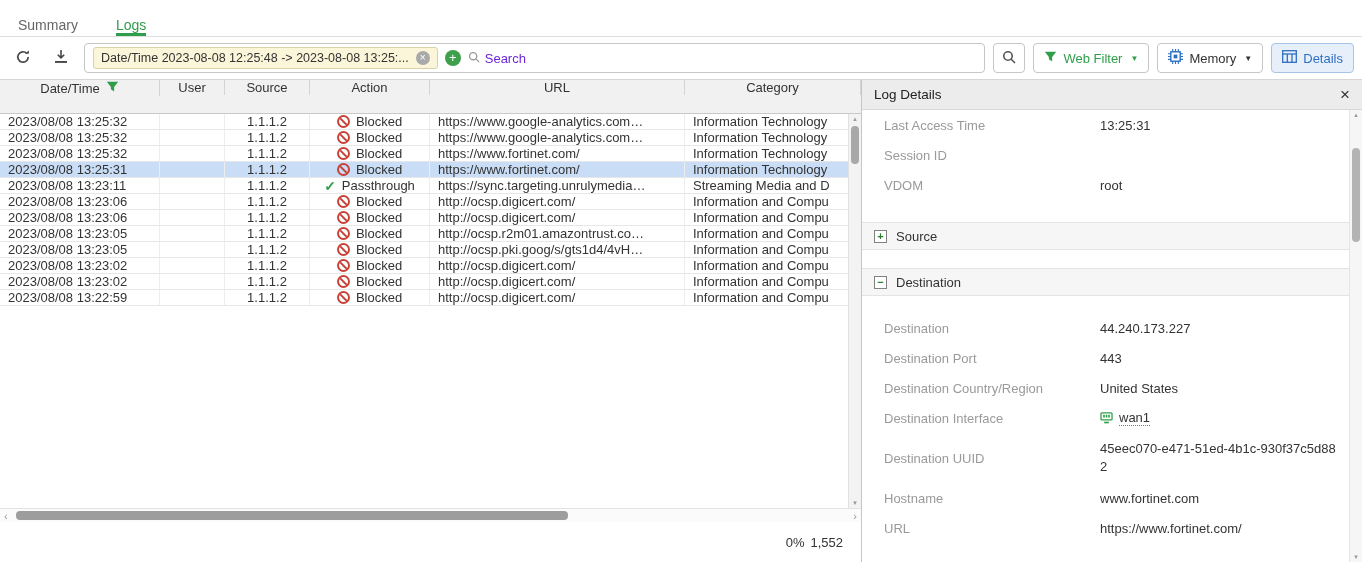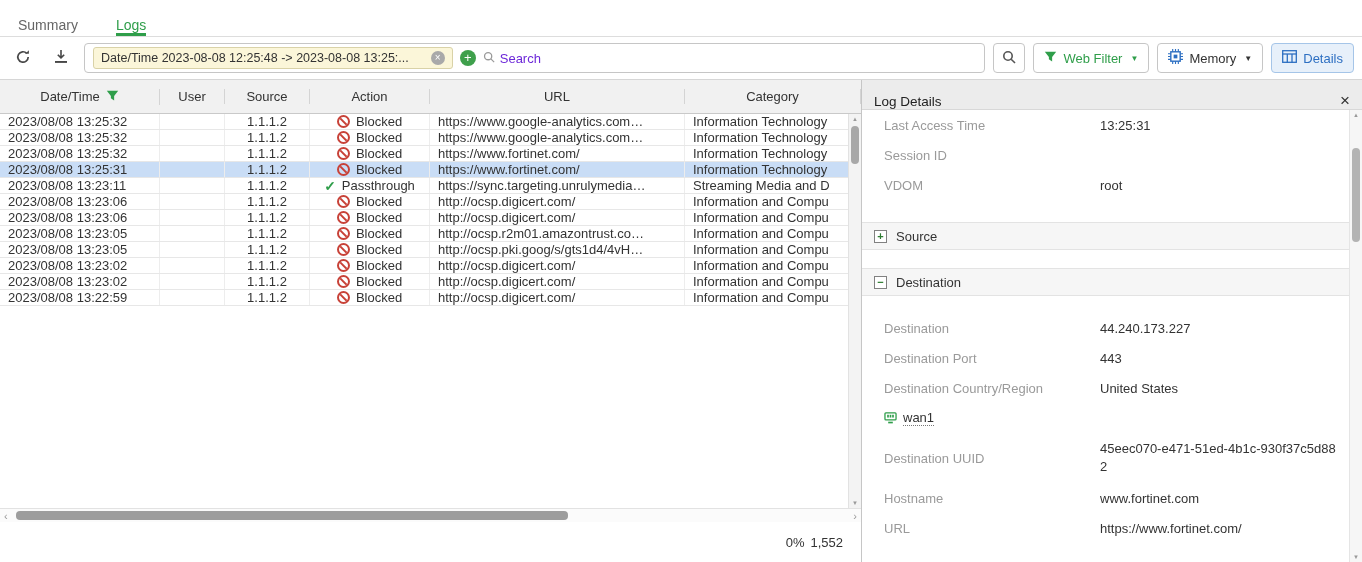--- a/index.html
+++ b/index.html
@@ -9,37 +9,37 @@
 
   
   .tabbar{height:37px;display:flex;align-items:flex-end;gap:38px;padding-left:18px;border-bottom:1px solid #ddd;background:#fff}
   .tab{display:flex;align-items:center;font-size:14px;color:#666;cursor:pointer;border-bottom:3px solid transparent;padding-top:3px}
   .tab.active{color:#2f9e4a;border-bottom-color:#2f9e4a}
 
   
   .toolbar{height:43px;display:flex;align-items:center;gap:8px;padding:0 8px;border-bottom:1px solid #d6d6d6;background:#fff}
   .iconbtn{width:30px;height:30px;display:flex;align-items:center;justify-content:center;cursor:pointer;border-radius:3px}
   .searchwrap{flex:1;height:30px;border:1px solid #c6c6c6;border-radius:4px;background:#fff;display:flex;align-items:center;gap:7px;padding:0 8px;overflow:hidden;cursor:text}
-  .pill{background:#fbf6d9;border:1px solid #d9d2a7;border-radius:3px;height:22px;display:flex;align-items:center;gap:22px;padding:0 7px;font-size:12.5px;color:#333;white-space:nowrap;cursor:default}
+  .pill{background:#fbf6d9;border:1px solid #d9d2a7;border-radius:3px;height:22px;display:flex;align-items:center;gap:7px;padding:0 7px;font-size:12.5px;color:#333;white-space:nowrap;cursor:default}
   .pill-x{width:14px;height:14px;border-radius:50%;background:#a9a9a9;color:#fff;font-size:10px;line-height:13px;text-align:center;cursor:pointer;flex:0 0 auto}
   .plus{width:16px;height:16px;border-radius:50%;background:#3fa04c;color:#fff;font-size:13px;line-height:15px;text-align:center;cursor:pointer;flex:0 0 auto}
   .search-ph{display:flex;align-items:center;gap:5px;color:#6d28d9}
   .sbtn{width:32px;height:30px;border:1px solid #c6c6c6;border-radius:4px;background:#fff;display:flex;align-items:center;justify-content:center;cursor:pointer}
   .btn{height:30px;border:1px solid #c6c6c6;border-radius:4px;background:#fff;display:flex;align-items:center;gap:6px;padding:0 10px;cursor:pointer;white-space:nowrap}
   .btn .caret{font-size:8px;margin-left:2px}
   .btn.webfilter{color:#2f9e4a}
   .btn.memory{color:#333}
   .btn.details{background:#e7f0fa;border-color:#a5c5e8;color:#2d6fc2}
 
   
   .main{flex:1;display:flex;min-height:0}
 
   
   .tablepane{width:862px;flex:0 0 862px;display:flex;flex-direction:column;border-right:1px solid #c6c6c6;position:relative;background:#fff}
-  .thead{display:flex;height:34px;background:#f1f1f1;border-bottom:1px solid #c9c9c9;align-items:center}
+  .thead{display:flex;height:34px;background:#f1f1f1;border-bottom:1px solid #c9c9c9;align-items:flex-start}
   .th{display:flex;align-items:center;justify-content:center;gap:6px;border-right:1px solid #d4d4d4;color:#333;overflow:hidden}
   .c-dt{width:160px;flex:0 0 160px}
   .c-user{width:65px;flex:0 0 65px}
   .c-src{width:85px;flex:0 0 85px}
   .c-act{width:120px;flex:0 0 120px}
   .c-url{width:255px;flex:0 0 255px}
   .c-cat{flex:1}
   .tbody{height:394px;overflow:hidden;position:relative}
   .tr{display:flex;height:16px;border-bottom:1px solid #e7e7e7;background:#fff;cursor:pointer}
   .tr.selected{background:#c9ddf6}
@@ -60,21 +60,21 @@
   
   .hscroll{height:14px;background:#fbfbfb;border-top:1px solid #e2e2e2;position:relative;display:flex;align-items:center;justify-content:space-between;padding:0 4px}
   .harr{color:#999;font-size:11px;line-height:12px;cursor:pointer}
   .hthumb{position:absolute;left:16px;top:2px;width:552px;height:9px;background:#9d9d9d;border-radius:4px;cursor:pointer}
 
   
   .statusbar{flex:1;display:flex;align-items:center;justify-content:flex-end;gap:6px;padding-right:18px;color:#333;background:#fff}
 
   
   .detailspane{flex:1;display:flex;flex-direction:column;background:#fff;min-width:0}
-  .dheader{height:30px;background:#ececec;border-bottom:1px solid #d8d8d8;display:flex;align-items:flex-end;padding:0 12px;color:#222}
+  .dheader{height:30px;background:#ececec;border-bottom:1px solid #d8d8d8;display:flex;align-items:center;padding:0 12px;color:#222}
   .dheader .title{flex:1;font-size:13.5px}
   .dclose{font-size:17px;line-height:16px;color:#333;cursor:pointer}
   .dcontent{flex:1;position:relative;overflow:hidden;padding-right:13px}
   .drow{display:flex;align-items:center;min-height:30px;padding-left:22px}
   .drow.wrap{align-items:center;padding-top:7px;padding-bottom:7px}
   .dlabel{width:216px;flex:0 0 216px;color:#9a9a9a}
   .dvalue{flex:1;color:#333;display:flex;align-items:center;gap:6px;min-width:0}
   .wrapval{display:block;max-width:238px;word-break:break-all;line-height:1.4}
   .section{height:28px;background:#f6f6f6;border-top:1px solid #e3e3e3;border-bottom:1px solid #e3e3e3;display:flex;align-items:center;gap:9px;padding-left:12px;cursor:pointer;color:#333}
   .section.src{margin-top:22px}
@@ -380,20 +380,21 @@
             </div>
             <div class="drow">
               <div class="dlabel">Destination Port</div>
               <div class="dvalue">443</div>
             </div>
             <div class="drow">
               <div class="dlabel">Destination Country/Region</div>
               <div class="dvalue">United States</div>
             </div>
             <div class="drow">
+              <div class="dlabel">Destination Interface</div>
               <div class="dvalue">
                 <span style="display:inline-flex">
                   <svg width="13" height="12" viewBox="0 0 14 13">
                     <rect x="1" y="1" width="12" height="7.5" rx="1" fill="none" stroke="#2f9e4a" stroke-width="1.4"></rect>
                     <rect x="3.4" y="3" width="1.8" height="3" fill="#2f9e4a"></rect>
                     <rect x="6.1" y="3" width="1.8" height="3" fill="#2f9e4a"></rect>
                     <rect x="8.8" y="3" width="1.8" height="3" fill="#2f9e4a"></rect>
                     <rect x="4.5" y="10.5" width="5" height="1.8" fill="#2f9e4a"></rect>
                   </svg>
                 </span>

